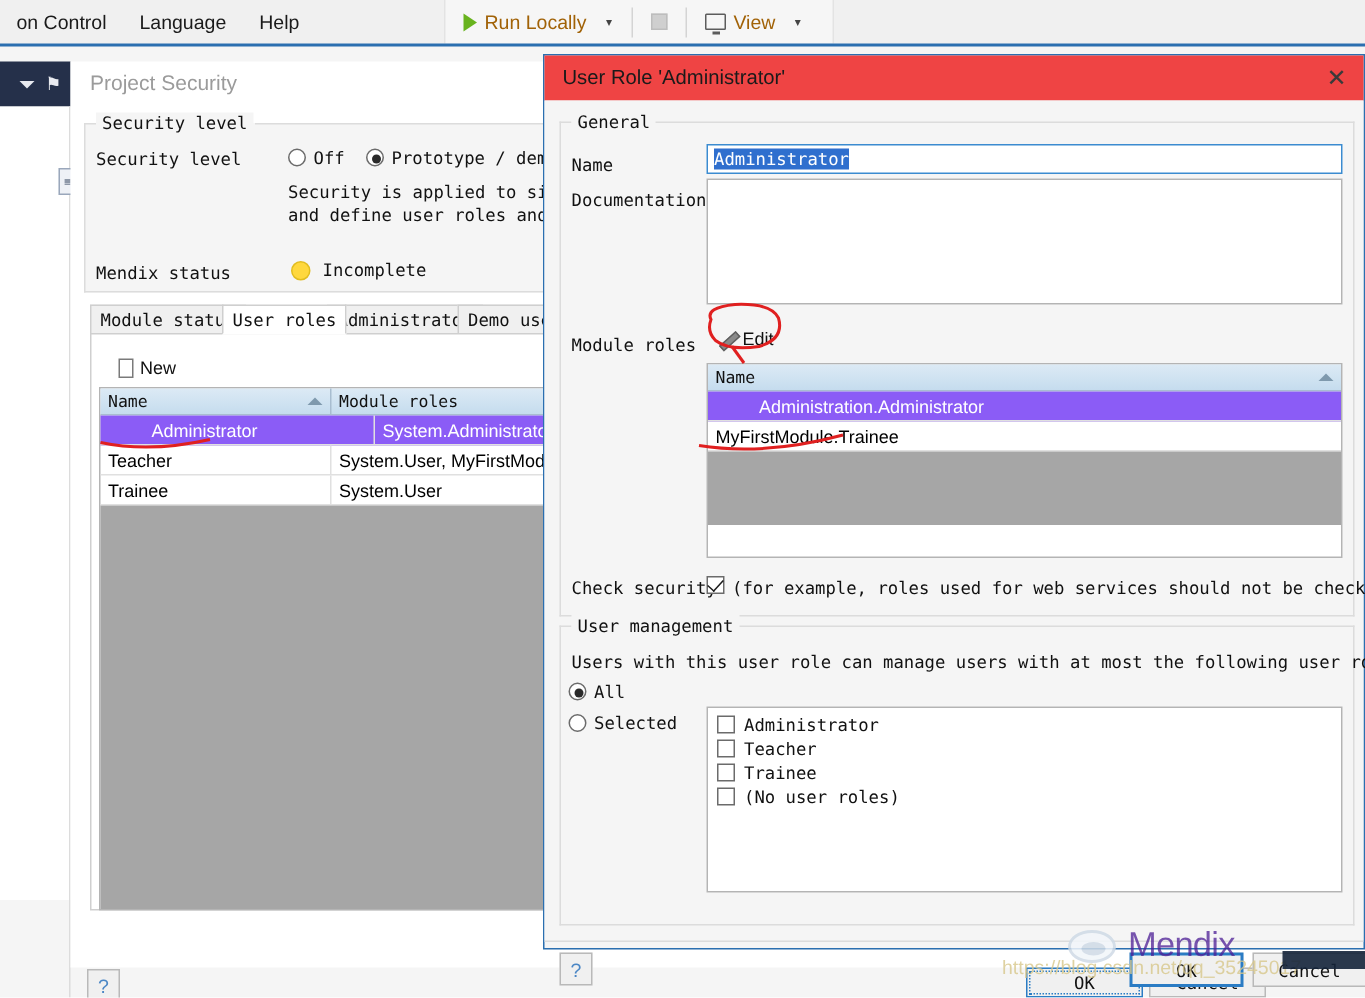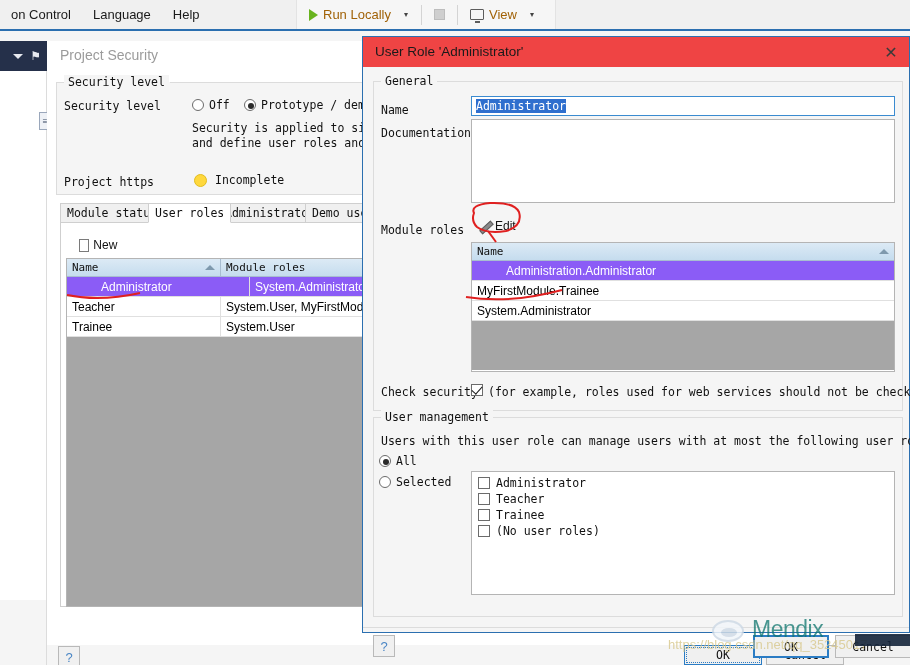--- a/index.html
+++ b/index.html
@@ -201,21 +201,21 @@
   }
   .btn.default { border:2px solid #2b7cc4; background:#f0f0f0; }
   .btn.focusdash { border:1px solid #2b7cc4; outline:1px dotted #2b7cc4; outline-offset:-3px; }
 
   
   .annot { position:absolute; pointer-events:none; }
 
   
   .wm-mendix {
     position:absolute; left:752px; top:616px;
-    font-size:23px; color:#0f766e; opacity:.75;
+    font-size:23px; color:#4c1d95; opacity:.75;
     font-family:"Liberation Sans", sans-serif; letter-spacing:-.5px;
   }
   .wm-ball {
     position:absolute; left:712px; top:620px; width:32px;height:22px;
     border-radius:50%; background:#f2f6fa; opacity:.85;
     border:2px solid #cfdae6;
   }
   .wm-ball:after{
     content:""; position:absolute; left:7px; top:6px; width:16px;height:9px;
     border-radius:50%; background:#cfdae6;
@@ -285,21 +285,21 @@
     <span class="lbl" style="position:static;">Off</span>
   </div>
   <div style="position:absolute;left:244px;top:98px;display:flex;align-items:center;gap:5px;">
     <span class="radio on"></span>
     <span class="lbl" style="position:static;">Prototype / demo</span>
   </div>
 
   <div class="lbl" style="left:192px; top:121px;">Security is applied to signi</div>
   <div class="lbl" style="left:192px; top:136px;">and define user roles and se</div>
 
-  <div class="lbl" style="left:64px; top:175px;">Project https</div>
+  <div class="lbl" style="left:64px; top:175px;">Mendix status</div>
   <div style="position:absolute;left:194px;top:173px;display:flex;align-items:center;gap:8px;">
     <span class="status-dot"></span>
     <span class="lbl" style="position:static;">Incomplete</span>
   </div>
 
   <div class="tabstrip">
     <div class="tab" style="left:0px;">
         <span>Module status</span>
       </div>
     <div class="tab active" style="left:88px;">
@@ -400,23 +400,20 @@
             <span>Name</span>
             <span class="sort-arrow"></span>
           </div>
         </div>
         <div class="grid-row sel">
           <div style="flex:1;border-right:none;">Administration.Administrator</div>
         </div>
         <div class="grid-row">
           <div style="flex:1;border-right:none;">MyFirstModule.Trainee</div>
         </div>
-        <div class="grid-row">
-          <div style="flex:1;border-right:none;">System.Administrator</div>
-        </div>
         <div class="grid-filler" style="height:49px;"></div>
       </div>
 
       <div class="lbl" style="left:18px; top:318px;">Check security</div>
       <span class="chk on" style="position:absolute;left:108px;top:317px;"></span>
       <div class="lbl" style="left:125px; top:318px;">(for example, roles used for web services should not be checked for se</div>
 
       <div class="group-box" style="left:10px; top:350px; width:530px; height:200px;"></div>
       <div class="group-topline-l" style="left:10px; top:350px; width:8px;"></div>
       <div class="group-topline-r" style="left:118px; top:350px; width:422px;"></div>

